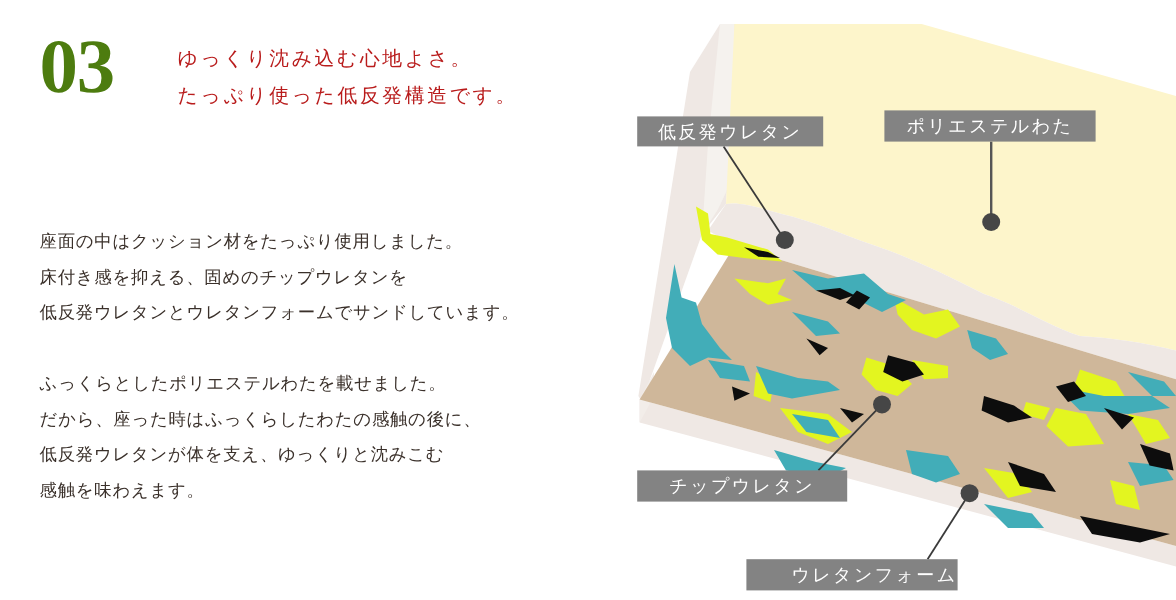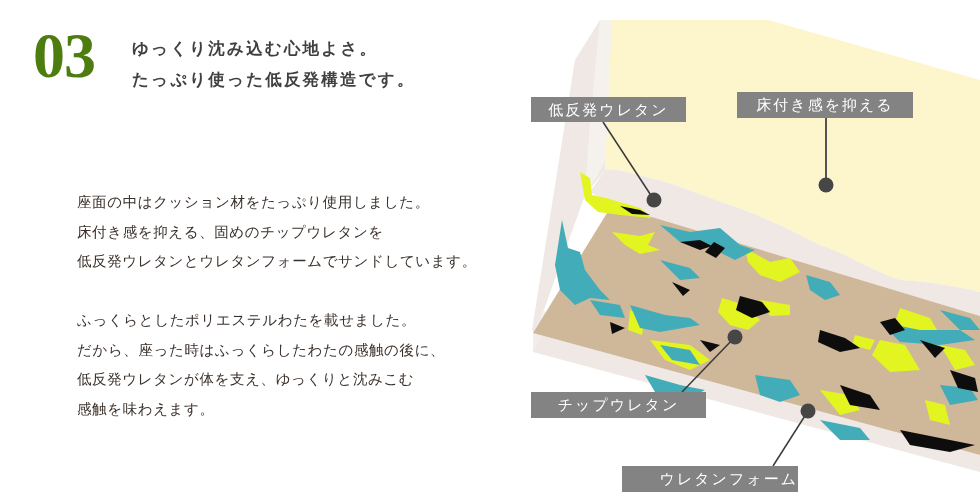--- a/index.html
+++ b/index.html
@@ -6,31 +6,30 @@
     html, body { width: 980px; height: 500px; background: #ffffff; overflow: hidden; }
     body { position: relative; font-family: "DejaVu Sans", "Liberation Sans", sans-serif; color: #3a302a; }
 
     .feature-number {
       position: absolute; left: 33px; top: 24px;
       font-family: "Liberation Serif", "DejaVu Serif", serif;
       font-weight: bold; font-size: 64px; line-height: 64px;
       color: #4d7c0f; letter-spacing: -1px;
     }
     .headline {
-      position: absolute; left: 132px; top: 33px;
-      font-weight: bold; font-size: 16.5px; line-height: 31px;
-      letter-spacing: 2.2px; color: #404040;
+      position: absolute; left: 148px; top: 33px;
+      font-weight: normal; font-size: 16.5px; line-height: 31px;
+      letter-spacing: 2.2px; color: #b91c1c;
     }
     .headline div { white-space: nowrap; }
 
     .body-text {
       position: absolute; left: 33px; top: 188px;
       font-size: 14.5px; line-height: 29.5px; letter-spacing: 0.6px;
       color: #3a302a;
-      margin-left: 44px;
     }
     .body-text .para { margin-bottom: 29.5px; }
     .body-text div.line { white-space: nowrap; }
 
     .diagram { position: absolute; left: 0; top: 0; width: 980px; height: 500px; }
     .diagram svg { position: absolute; left: 0; top: 0; }
 
     .label-box {
       position: absolute; background: #838383; color: #ffffff;
       font-size: 15px; line-height: 26px; letter-spacing: 2px;
@@ -133,16 +132,16 @@
 
     <g fill="#464646">
       <circle cx="654" cy="200" r="7.5"></circle>
       <circle cx="826" cy="185" r="7.5"></circle>
       <circle cx="735" cy="337" r="7.5"></circle>
       <circle cx="808" cy="411" r="7.5"></circle>
     </g>
   </svg>
 
   <div class="label-box" style="left:531px; top:97px; width:155px; height:25px;">低反発ウレタン</div>
-  <div class="label-box" style="left:737px; top:92px; width:176px; height:26px;">床付き感を抑える</div>
+  <div class="label-box" style="left:737px; top:92px; width:176px; height:26px;">ポリエステルわた</div>
   <div class="label-box" style="left:531px; top:392px; width:175px; height:26px;">チップウレタン</div>
   <div class="label-box" style="left:622px; top:466px; width:176px; height:26px;text-align:right;">ウレタンフォーム</div>
 </div>
 
 </body></html>

